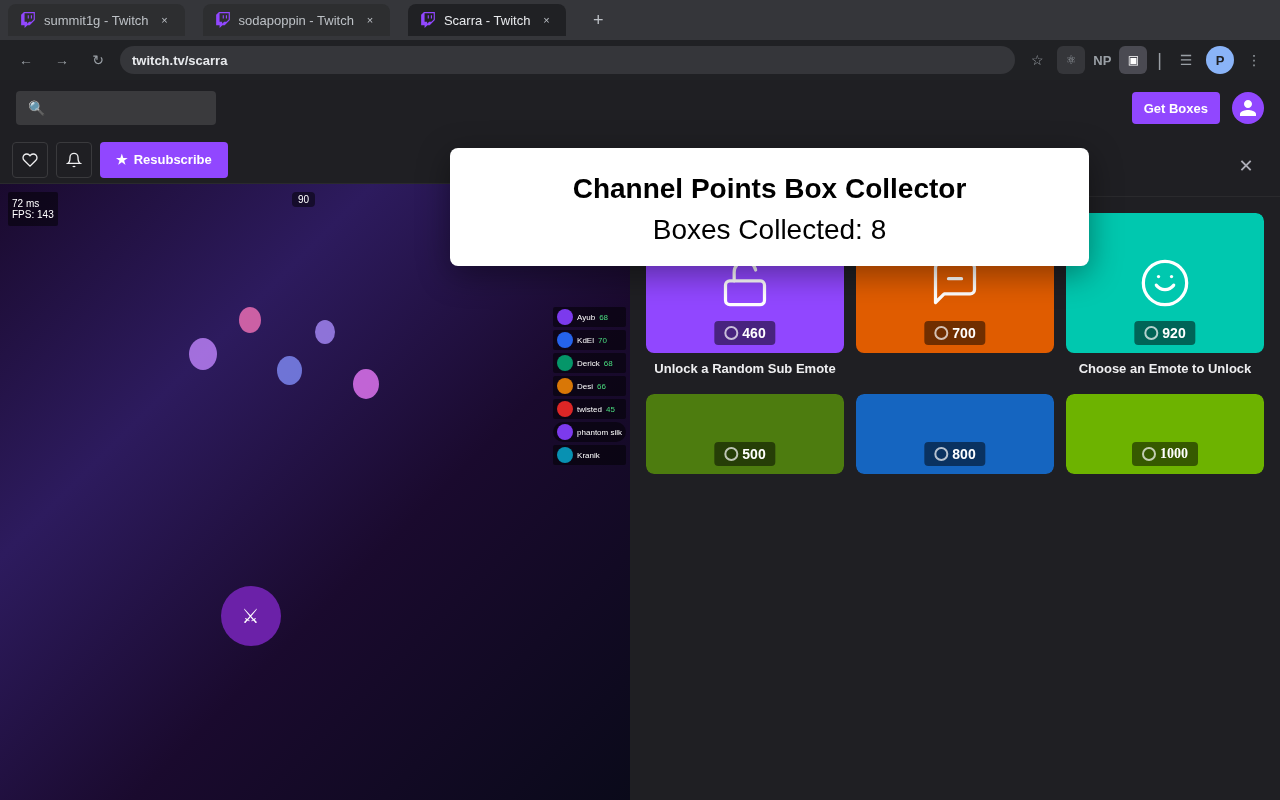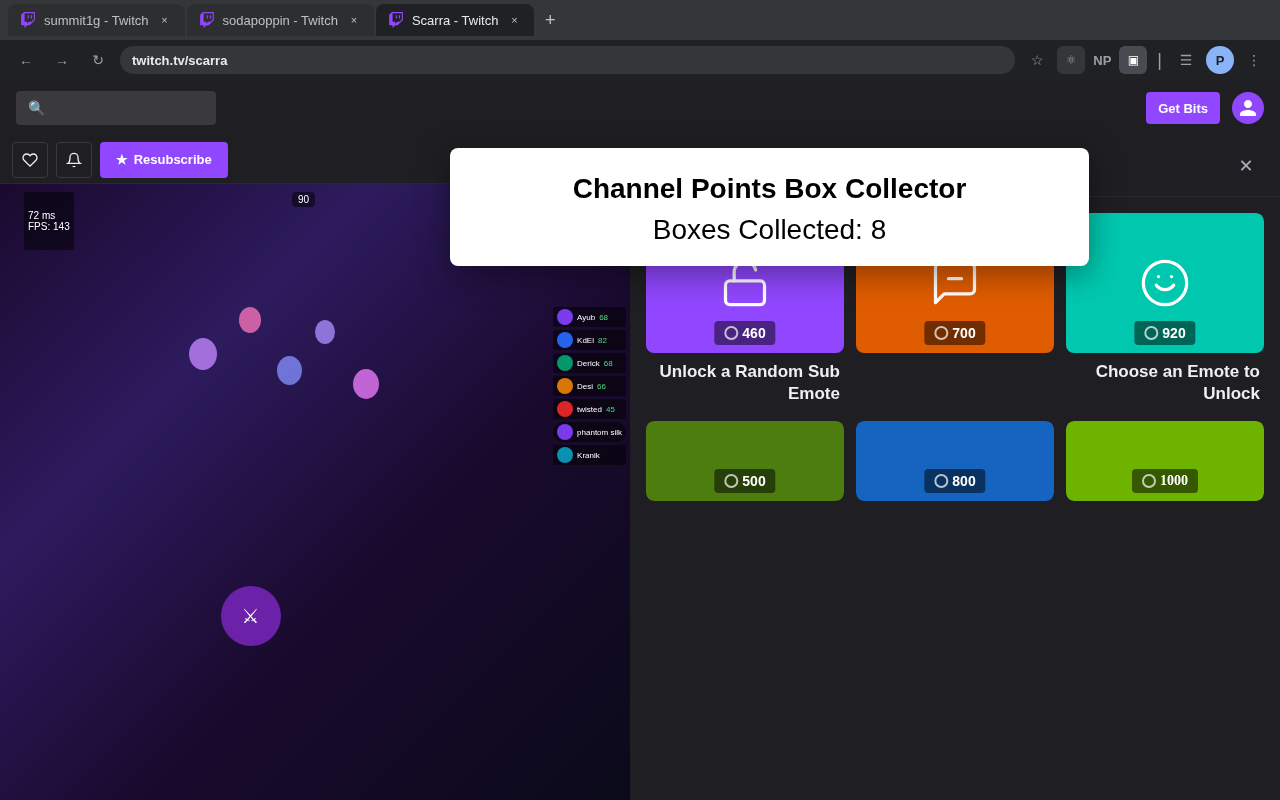--- a/index.html
+++ b/index.html
@@ -17,21 +17,21 @@
       background: #202124;
       height: 80px;
     }
 
     .tab-bar {
       display: flex;
       align-items: center;
       height: 40px;
       background: #35363a;
       padding: 0 8px;
-      gap: 2px;
+      gap: 18px;
     }
 
     .tab {
       display: flex;
       align-items: center;
       gap: 8px;
       padding: 0 12px;
       height: 32px;
       border-radius: 8px 8px 0 0;
       font-size: 13px;
@@ -326,25 +326,25 @@
       display: flex;
       align-items: center;
       justify-content: center;
       overflow: hidden;
       position: relative;
     }
 
     .game-ui-element {
       position: absolute;
       top: 8px;
-      left: 24px;
+      left: 8px;
       color: white;
       font-size: 10px;
       background: rgba(0,0,0,0.5);
-      padding: 18px 4px;
+      padding: 6px 4px;
       border-radius: 2px;
     }
 
     
     .rewards-panel {
       flex: 1;
       background: #1f1f23;
       display: flex;
       flex-direction: column;
       overflow: hidden;
@@ -435,21 +435,21 @@
 
     .cost-value {
       color: white;
       font-size: 14px;
       font-weight: 700;
     }
 
     .reward-label {
       padding: 8px 4px 4px;
       text-align: right;
-      font-size: 17px;
+      font-size: 13px;
       font-weight: 600;
       color: #efeff1;
       line-height: 1.3;
     }
 
     
     .balloon {
       position: absolute;
       border-radius: 50%;
       opacity: 0.8;
@@ -511,21 +511,21 @@
   <div class="extension-popup-title">Channel Points Box Collector</div>
   <div class="extension-popup-subtitle">Boxes Collected: 8</div>
 </div>
 
 <div class="twitch-app">
 
   <div class="twitch-header">
     <div class="search-box">
       <span style="color:#adadb8;font-size:14px;">🔍</span>
     </div>
-    <button class="get-bits-btn">Get Bits</button>
+    <button class="get-bits-btn">Get Boxes</button>
     <div class="user-avatar">
       <svg width="20" height="20" viewBox="0 0 24 24" fill="white">
         <path d="M12 12c2.7 0 4.8-2.1 4.8-4.8S14.7 2.4 12 2.4 7.2 4.5 7.2 7.2 9.3 12 12 12zm0 2.4c-3.2 0-9.6 1.6-9.6 4.8v2.4h19.2v-2.4c0-3.2-6.4-4.8-9.6-4.8z"></path>
       </svg>
     </div>
   </div>
 
   <div class="twitch-content">
 
     <div class="stream-area">
@@ -572,21 +572,21 @@
 
           <div style="position:absolute;right:4px;top:20%;display:flex;flex-direction:column;gap:3px;">
             <div style="background:rgba(0,0,0,0.5);color:white;font-size:8px;padding:2px 4px;border-radius:2px;display:flex;align-items:center;gap:4px;">
               <span style="width:16px;height:16px;border-radius:50%;background:#7c3aed;display:inline-block;"></span>
               <span>Ayub</span>
                 <span style="color:#4ade80">68</span>
             </div>
             <div style="background:rgba(0,0,0,0.5);color:white;font-size:8px;padding:2px 4px;border-radius:2px;display:flex;align-items:center;gap:4px;">
               <span style="width:16px;height:16px;border-radius:50%;background:#2563eb;display:inline-block;"></span>
               <span>KdEl</span>
-                <span style="color:#4ade80">82</span>
+                <span style="color:#4ade80">70</span>
             </div>
             <div style="background:rgba(0,0,0,0.5);color:white;font-size:8px;padding:2px 4px;border-radius:2px;display:flex;align-items:center;gap:4px;">
               <span style="width:16px;height:16px;border-radius:50%;background:#059669;display:inline-block;"></span>
               <span>Derick</span>
                 <span style="color:#4ade80">68</span>
             </div>
             <div style="background:rgba(0,0,0,0.5);color:white;font-size:8px;padding:2px 4px;border-radius:2px;display:flex;align-items:center;gap:4px;">
               <span style="width:16px;height:16px;border-radius:50%;background:#d97706;display:inline-block;"></span>
               <span>Desi</span>
                 <span style="color:#4ade80">66</span>

